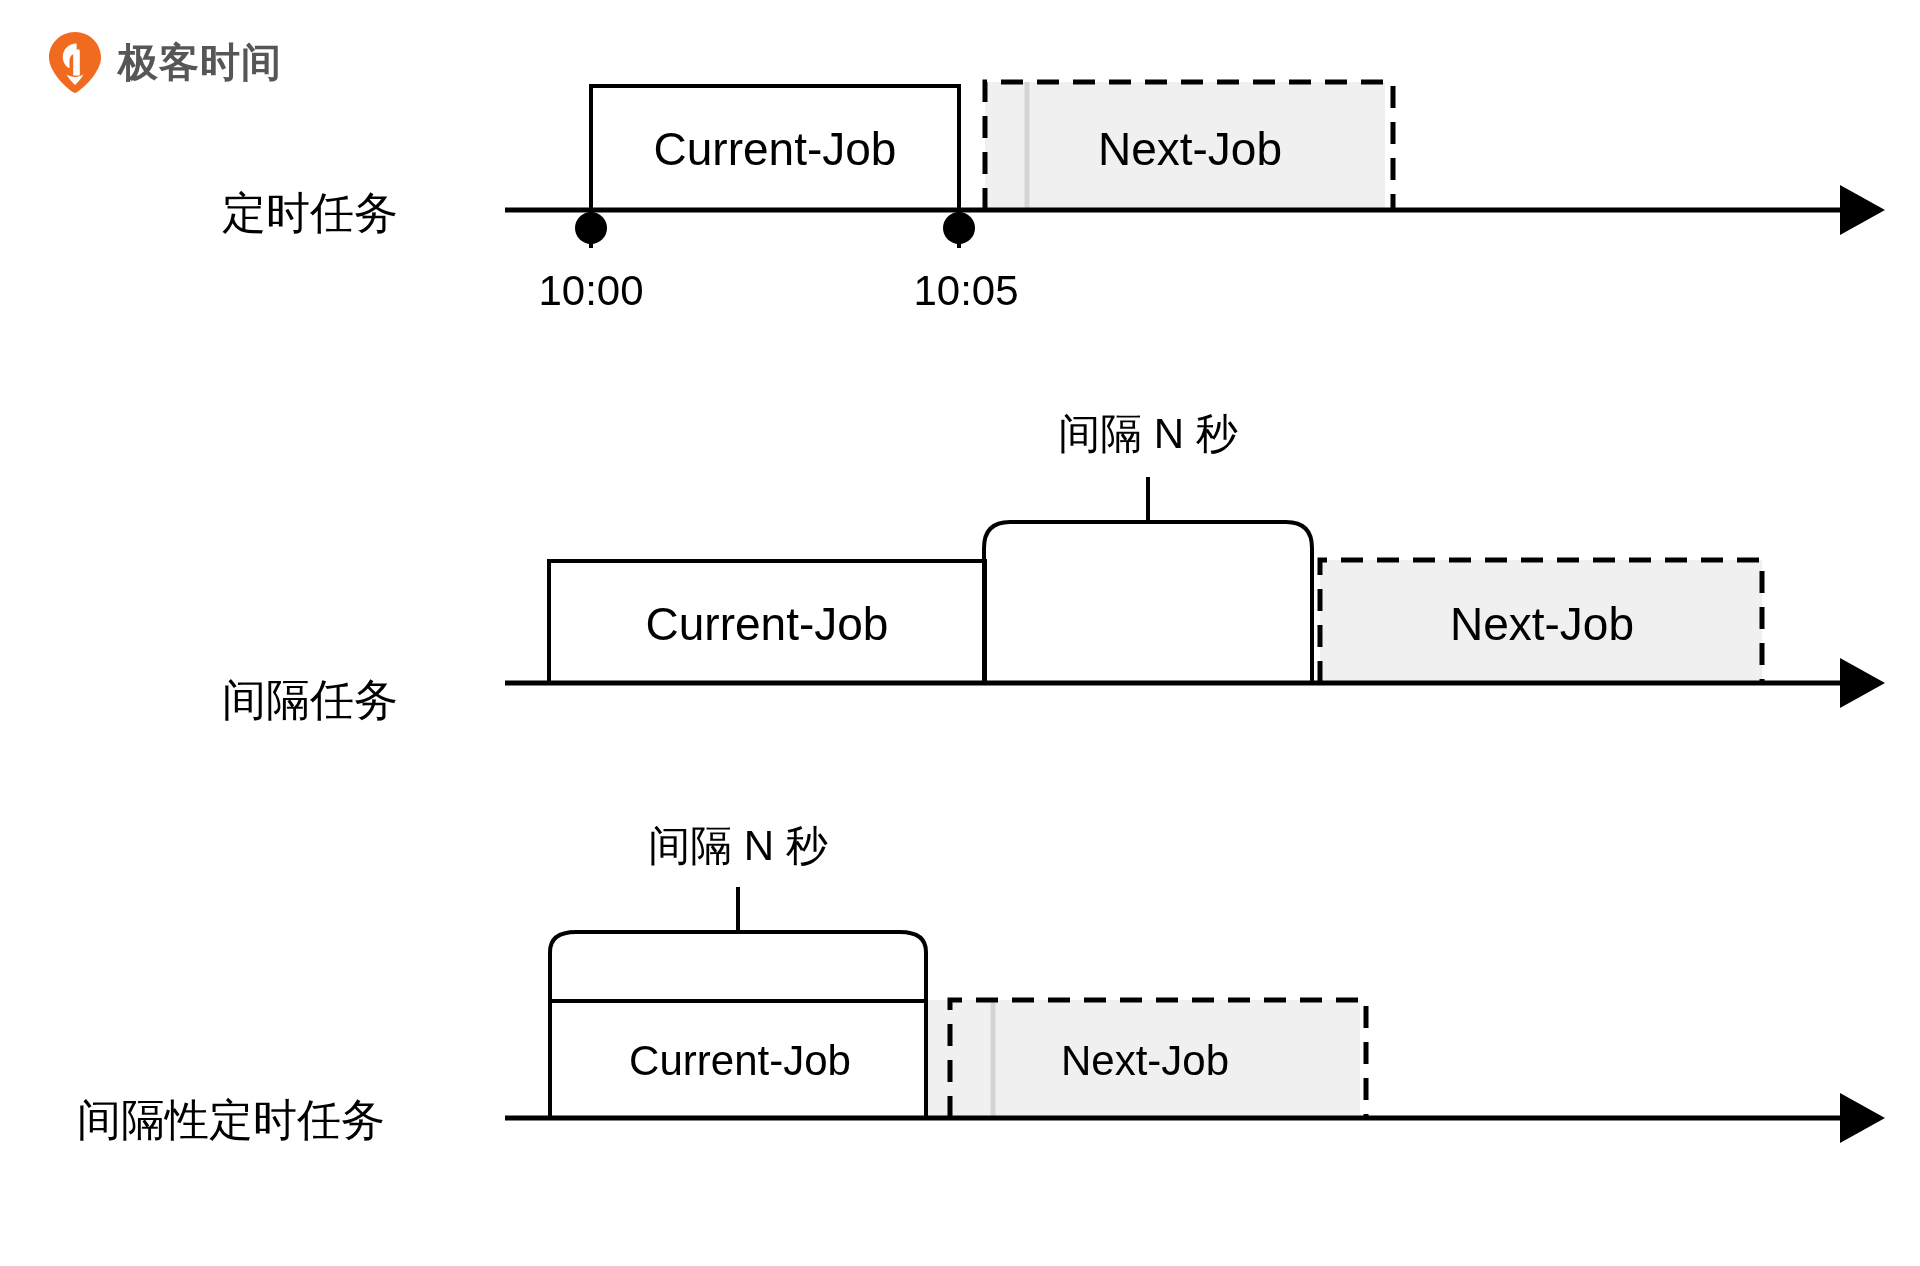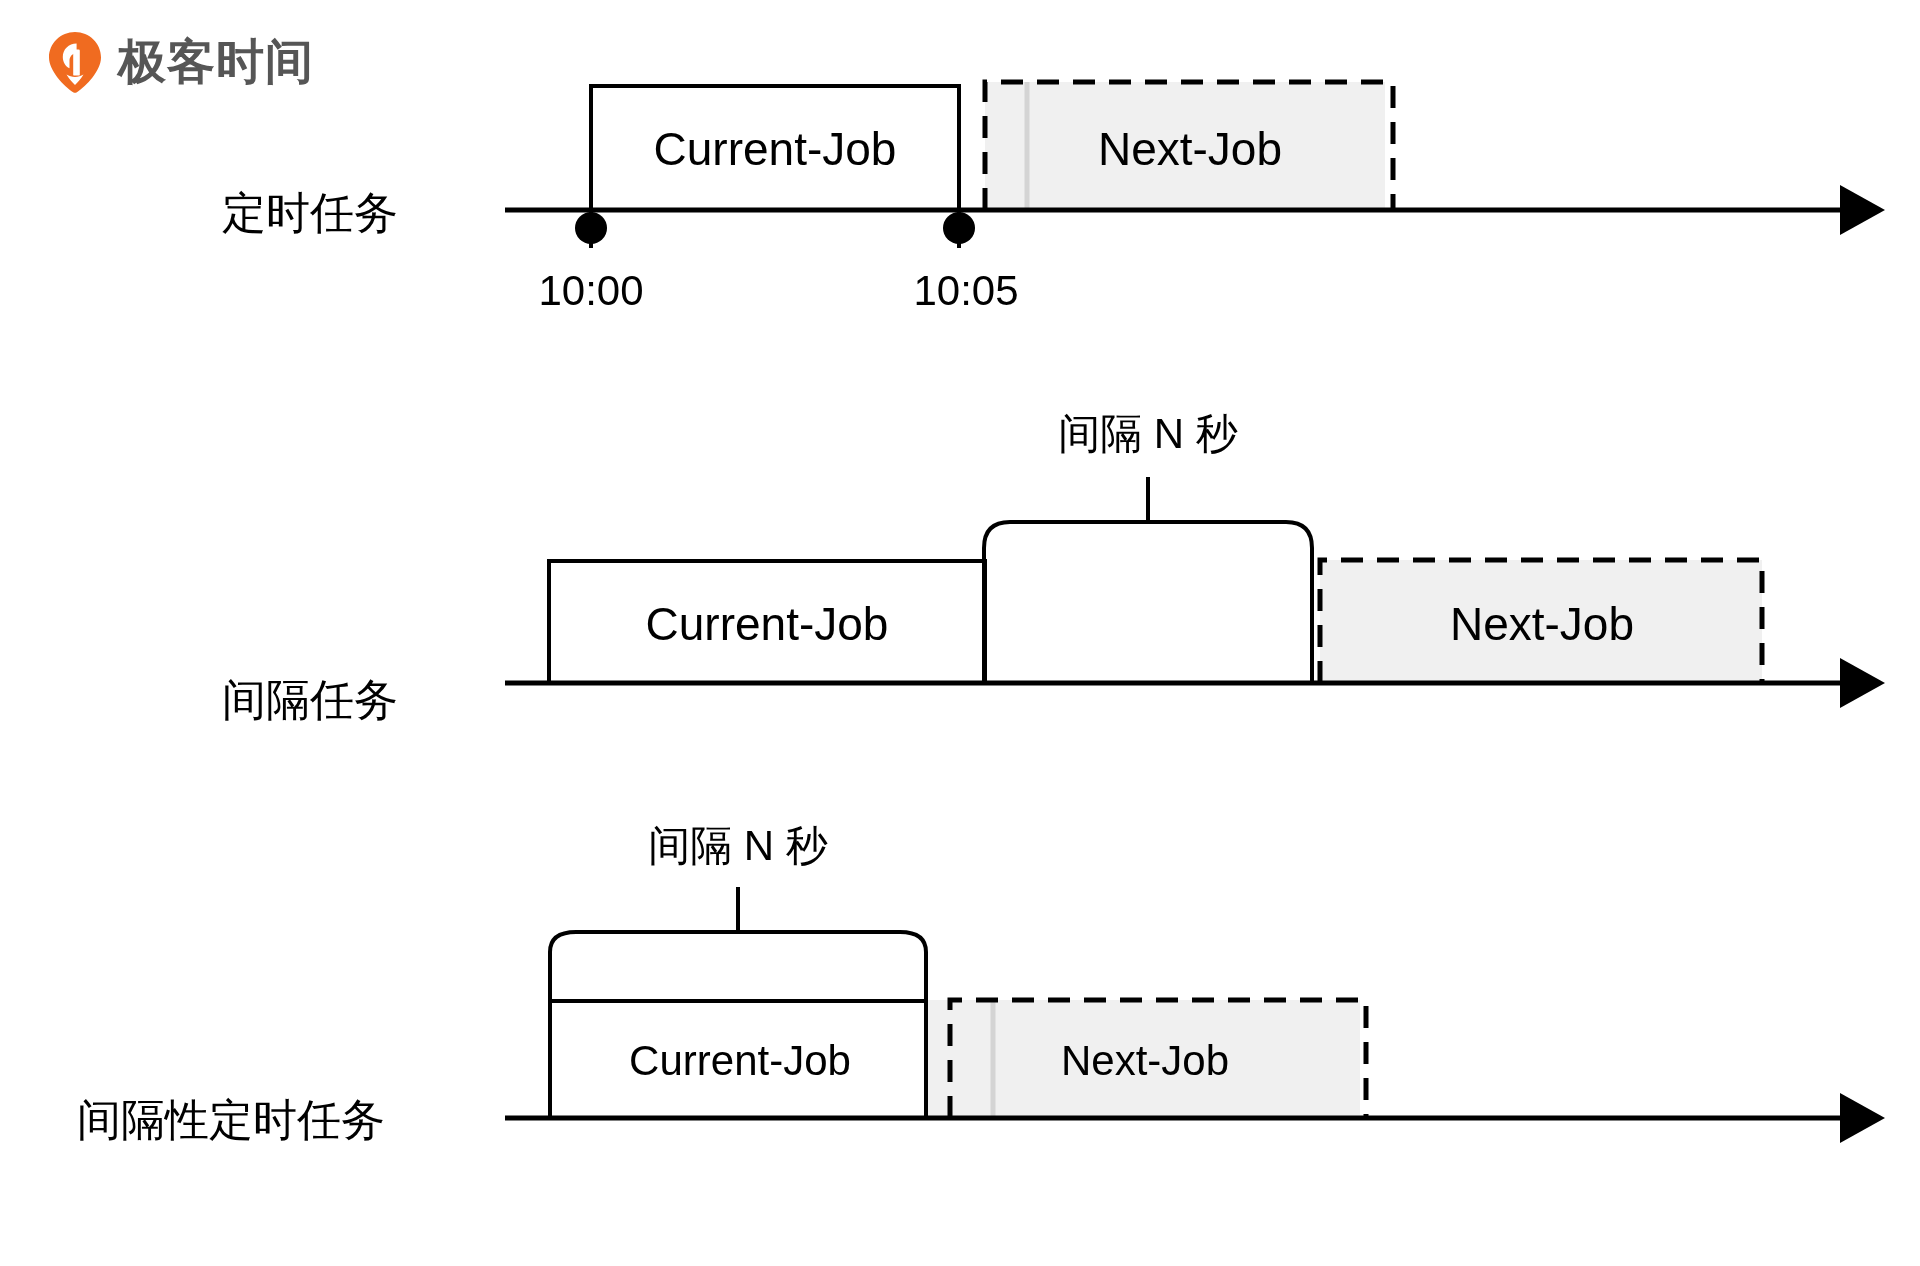--- a/index.html
+++ b/index.html
@@ -14,21 +14,21 @@
   svg#diagram{position:absolute;left:0;top:0;width:1920px;height:1266px;display:block;}
 
   
   .logo-wrap{
     position:absolute;left:46px;top:30px;
     display:flex;align-items:center;gap:14px;
   }
   .logo-mark{position:relative;width:58px;height:64px;}
   .logo-text{
     font-family:"Liberation Sans","DejaVu Sans",sans-serif;
-    font-size:48px;font-weight:700;color:#565656;letter-spacing:1px;
+    font-size:40px;font-weight:700;color:#565656;letter-spacing:1px;
     line-height:1;white-space:nowrap;
   }
 
   
   .tl-label{font-family:"Liberation Sans","DejaVu Sans",sans-serif;font-size:44px;fill:#000;}
   .job-label{font-family:"Liberation Sans","DejaVu Sans",sans-serif;font-size:46px;fill:#000;}
   .job-label-sm{font-family:"Liberation Sans","DejaVu Sans",sans-serif;font-size:42px;fill:#000;}
   .time-label{font-family:"Liberation Sans","DejaVu Sans",sans-serif;font-size:42px;fill:#000;}
   .gap-label{font-family:"Liberation Sans","DejaVu Sans",sans-serif;font-size:42px;fill:#000;}
 

